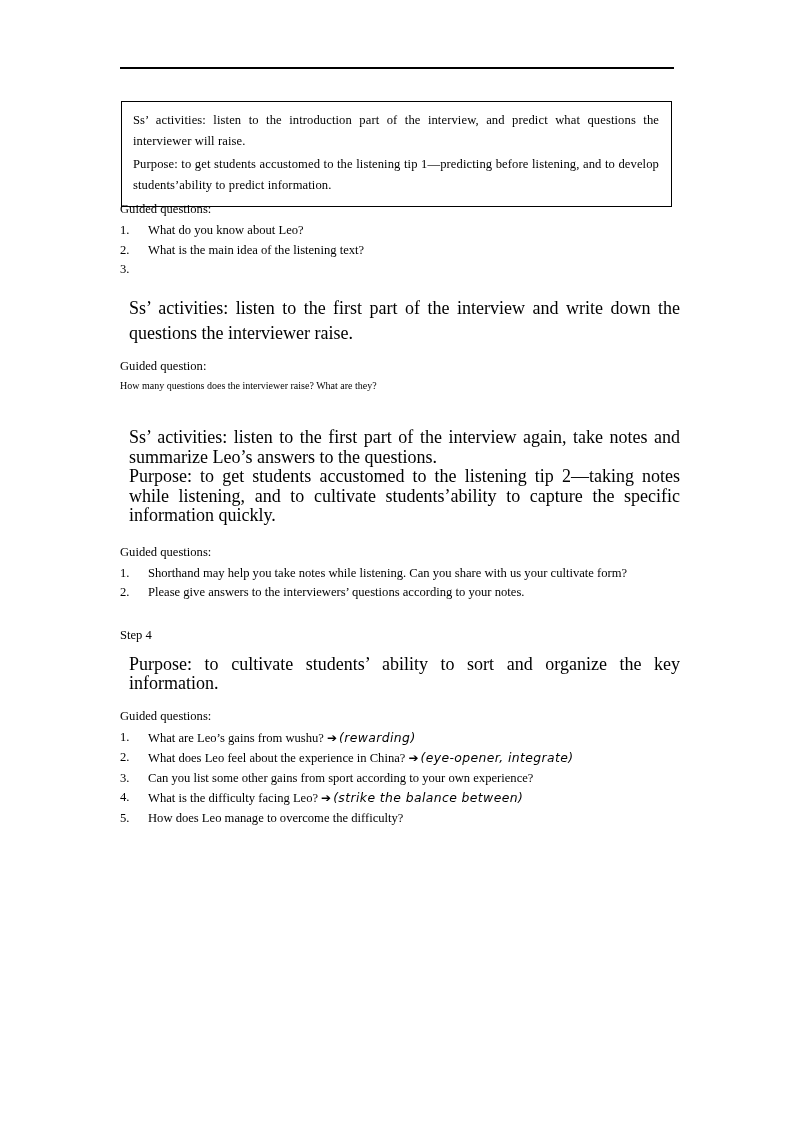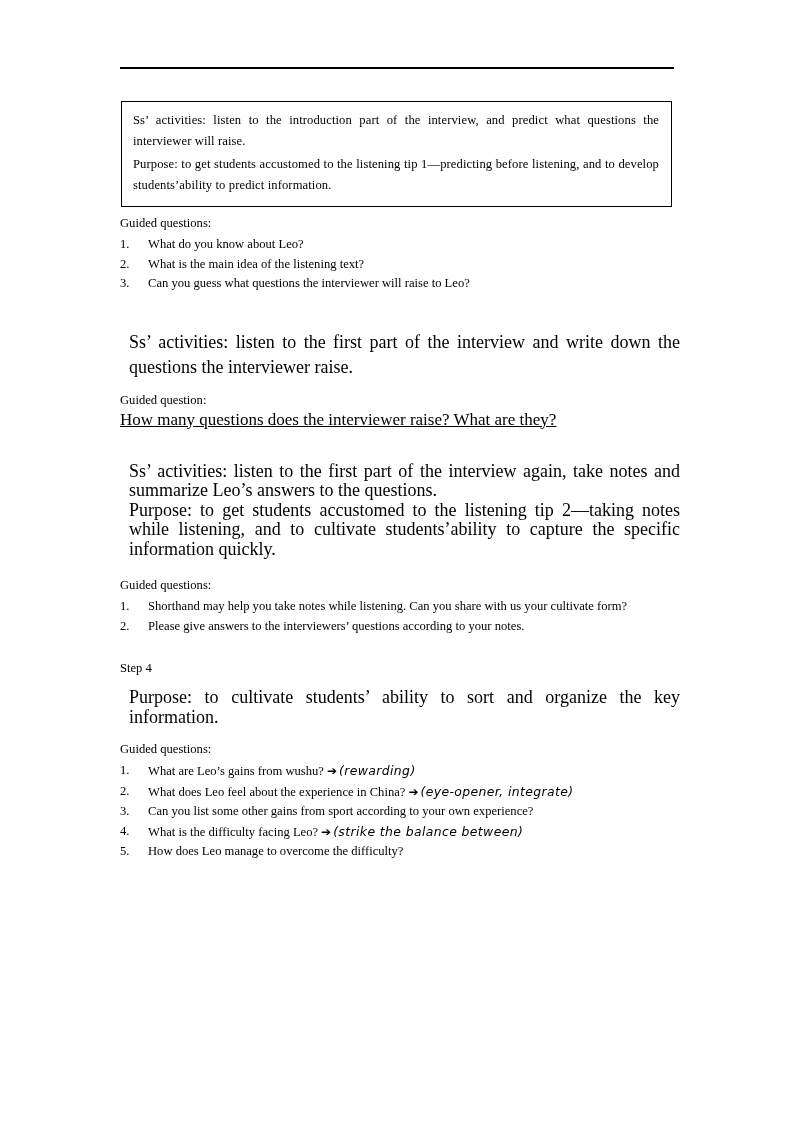--- a/index.html
+++ b/index.html
@@ -50,21 +50,21 @@
     line-height: 21px;
     text-align: justify;
     letter-spacing: 0.1px;
   }
   .callout p + p { margin-top: 2px; }
 
   
   .content {
     position: absolute;
     left: 120px;
-    top: 213px;
+    top: 199px;
     width: 560px;
   }
 
   .lead {
     font-size: 12.6px;
     line-height: 20px;
     margin: 0;
   }
 
   ol.qlist {
@@ -79,24 +79,23 @@
     padding-left: 28px;
     margin: 0;
   }
   ol.qlist li .num {
     position: absolute;
     left: 0;
     top: 0;
   }
 
   .plain-q {
-    font-size: 17px;
+    font-size: 10px;
     line-height: 20px;
     margin: 0;
-    text-decoration: underline;
   }
 
   .step-head {
     font-size: 12.6px;
     line-height: 20px;
     margin: 0;
   }
 
   .step-body {
     margin: 0;
@@ -148,21 +147,20 @@
       <li>
         <span class="num">1.</span>
         <span>What do you know about Leo?</span>
       </li>
       <li>
         <span class="num">2.</span>
         <span>What is the main  idea of the listening text?</span>
       </li>
       <li>
         <span class="num">3.</span>
-        <span>Can you guess what questions the interviewer will  raise to Leo?</span>
       </li>
     </ol>
 
     <div class="sp-26"></div>
 
     <div class="sp-10"></div>
     <div class="step-body">
       <p class="loose">Ss’ activities: listen to the first  part of the interview and write  down  the questions the interviewer raise.</p>
     </div>
     <div class="sp-10"></div>

